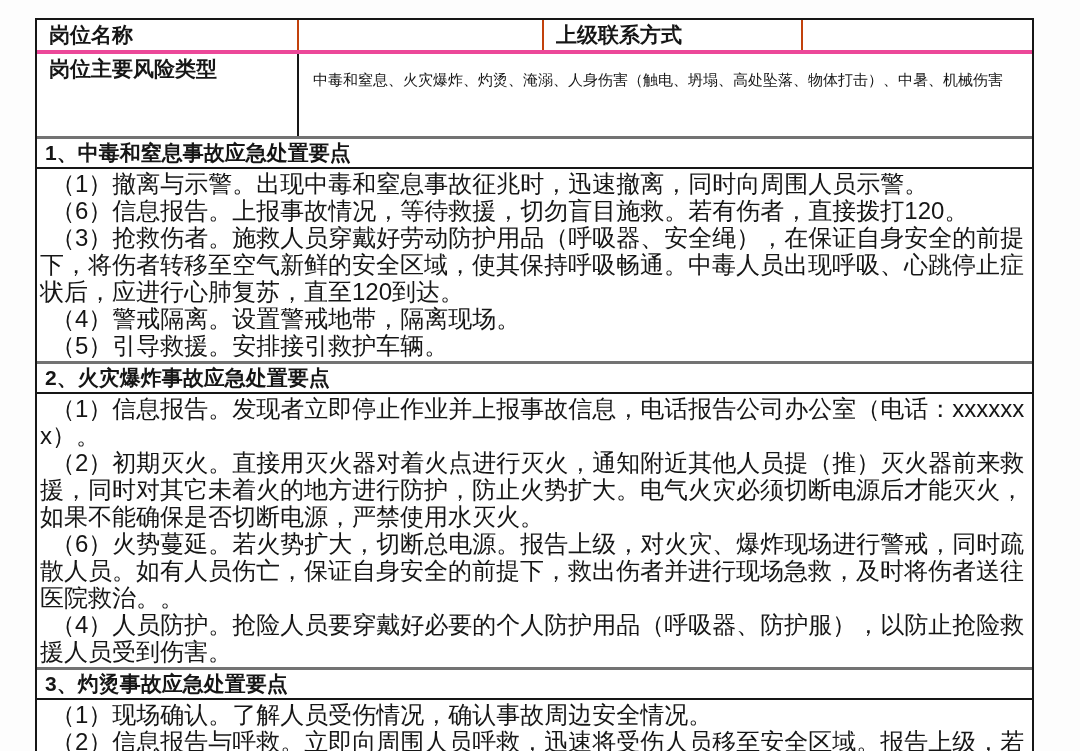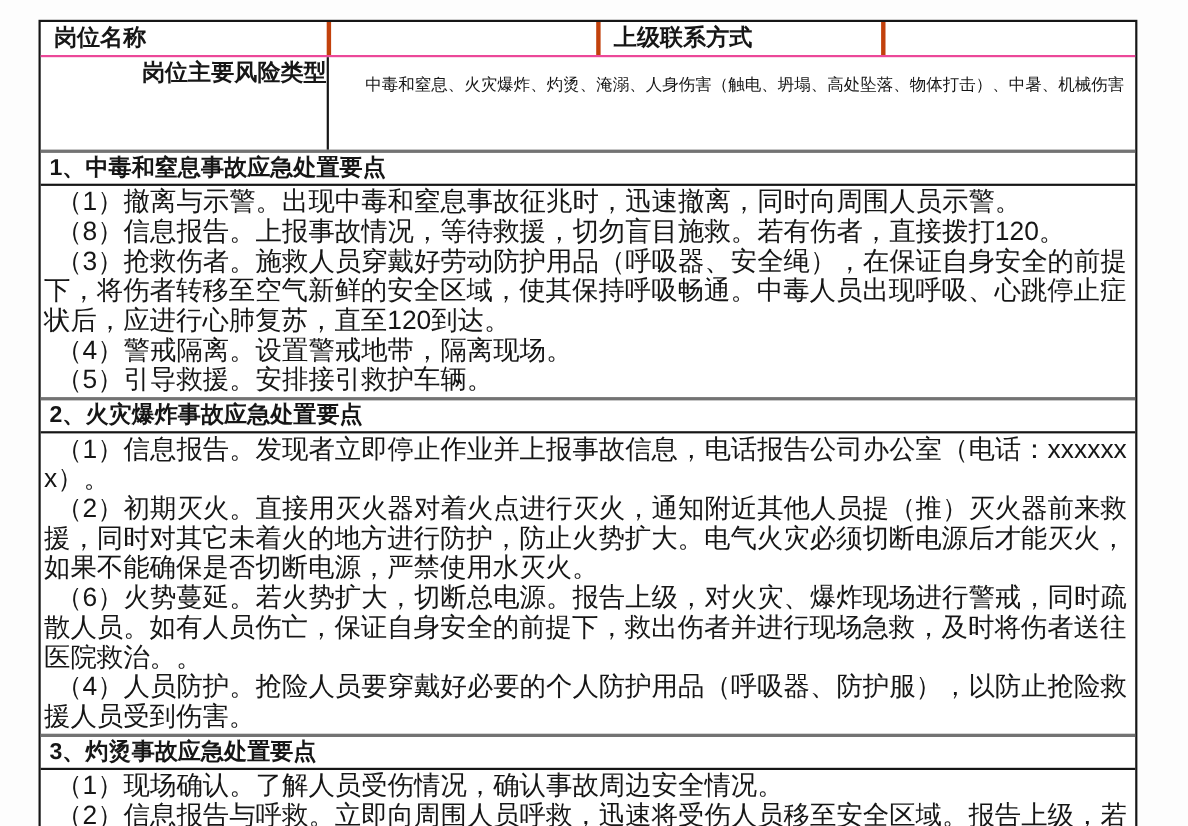--- a/index.html
+++ b/index.html
@@ -16,30 +16,29 @@
     background: #ffffff;
     border: 2px solid #161616;
   }
   
   .row-header {
     display: grid;
     grid-template-columns: 260px 245px 259px 1fr;
     height: 30px;
   }
   .row-header > div { padding: 1px 0 0 12px; overflow: hidden; }
-  .row-header > div + div { border-left: 4px solid #c2410c; }
+  .row-header > div + div { border-left: 2px solid #c2410c; }
   .cell-label { font-weight: bold; font-size: 21px; line-height: 28px; }
   .cell-value { font-size: 21px; line-height: 28px; }
   
   .row-risk {
     display: grid;
     grid-template-columns: 260px 1fr;
-    border-top: 2px solid #ec4899;
+    border-top: 4px solid #ec4899;
     min-height: 86px;
-    text-align: right;
   }
   .row-risk .risk-label {
     font-weight: bold; font-size: 21px; line-height: 26px;
     padding: 2px 0 0 12px;
   }
   .row-risk .risk-value {
     border-left: 2px solid #161616;
     font-size: 15px; line-height: 43px;
     padding: 4px 10px 2px 14px;
   }
@@ -77,21 +76,21 @@
   </div>
 
   <div class="row-risk">
     <div class="risk-label">岗位主要风险类型</div>
     <div class="risk-value">中毒和窒息、火灾爆炸、灼烫、淹溺、人身伤害（触电、坍塌、高处坠落、物体打击）、中暑、机械伤害</div>
   </div>
 
   <div class="sec-title">1、中毒和窒息事故应急处置要点</div>
   <div class="sec-body">
     <p class="item">（1）撤离与示警。出现中毒和窒息事故征兆时，迅速撤离，同时向周围人员示警。</p>
-    <p class="item">（8）信息报告。上报事故情况，等待救援，切勿盲目施救。若有伤者，直接拨打120。</p>
+    <p class="item">（6）信息报告。上报事故情况，等待救援，切勿盲目施救。若有伤者，直接拨打120。</p>
     <p class="item">（3）抢救伤者。施救人员穿戴好劳动防护用品（呼吸器、安全绳），在保证自身安全的前提下，将伤者转移至空气新鲜的安全区域，使其保持呼吸畅通。中毒人员出现呼吸、心跳停止症状后，应进行心肺复苏，直至120到达。</p>
     <p class="item">（4）警戒隔离。设置警戒地带，隔离现场。</p>
     <p class="item">（5）引导救援。安排接引救护车辆。</p>
   </div>
 
   <div class="sec-title">2、火灾爆炸事故应急处置要点</div>
   <div class="sec-body">
     <p class="item">（1）信息报告。发现者立即停止作业并上报事故信息，电话报告公司办公室（电话：xxxxxxx）。</p>
     <p class="item">（2）初期灭火。直接用灭火器对着火点进行灭火，通知附近其他人员提（推）灭火器前来救援，同时对其它未着火的地方进行防护，防止火势扩大。电气火灾必须切断电源后才能灭火，如果不能确保是否切断电源，严禁使用水灭火。</p>
     <p class="item">（6）火势蔓延。若火势扩大，切断总电源。报告上级，对火灾、爆炸现场进行警戒，同时疏散人员。如有人员伤亡，保证自身安全的前提下，救出伤者并进行现场急救，及时将伤者送往医院救治。。</p>

